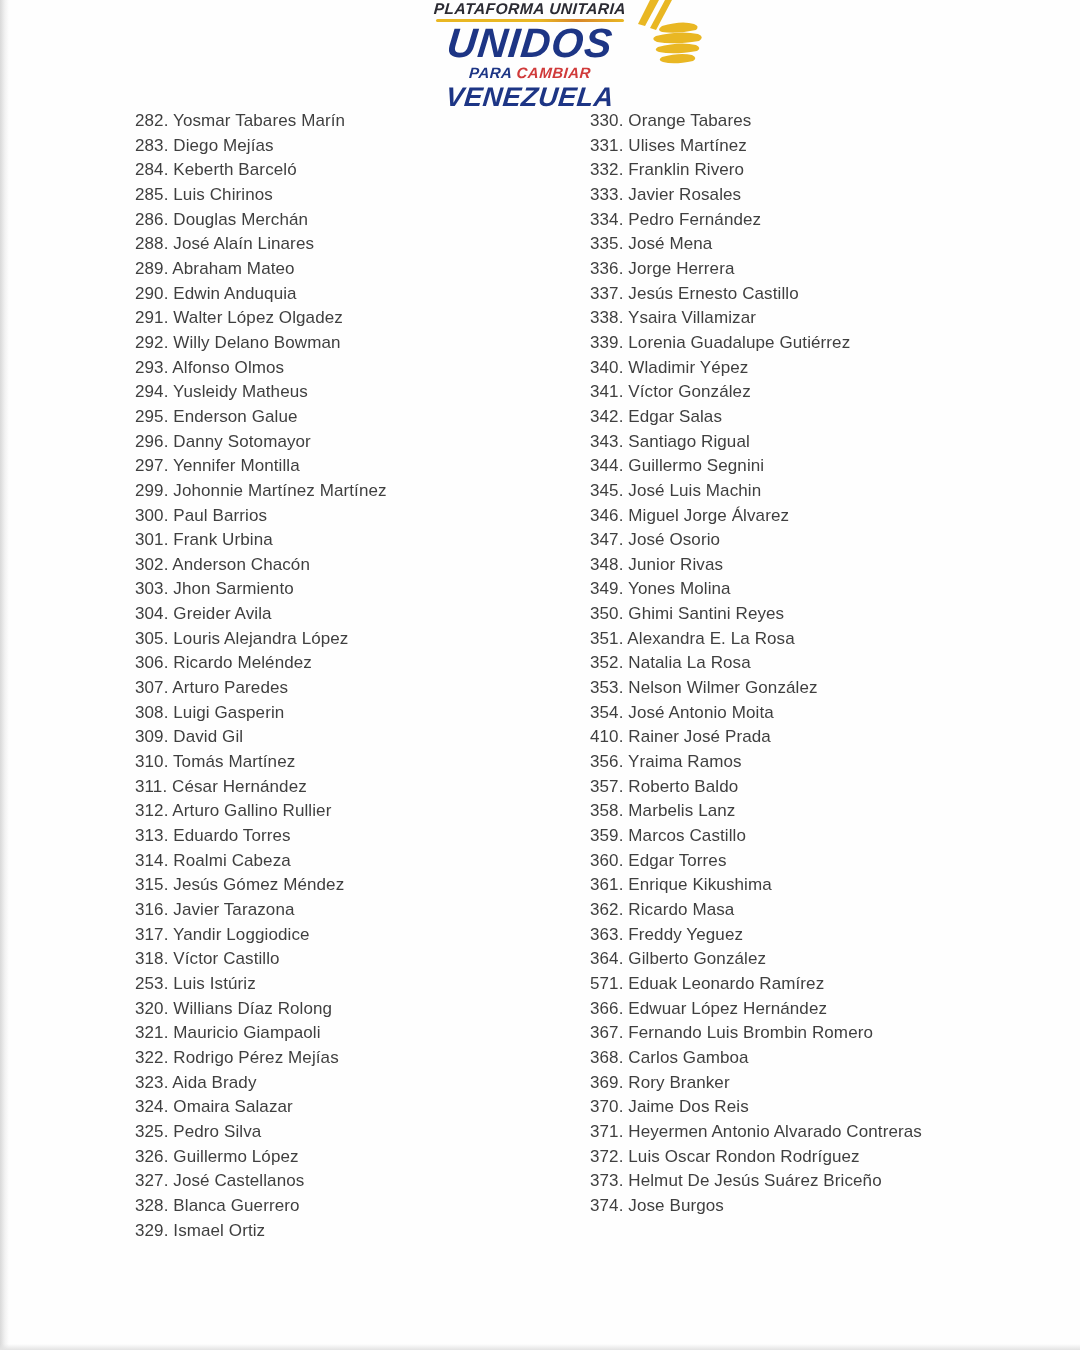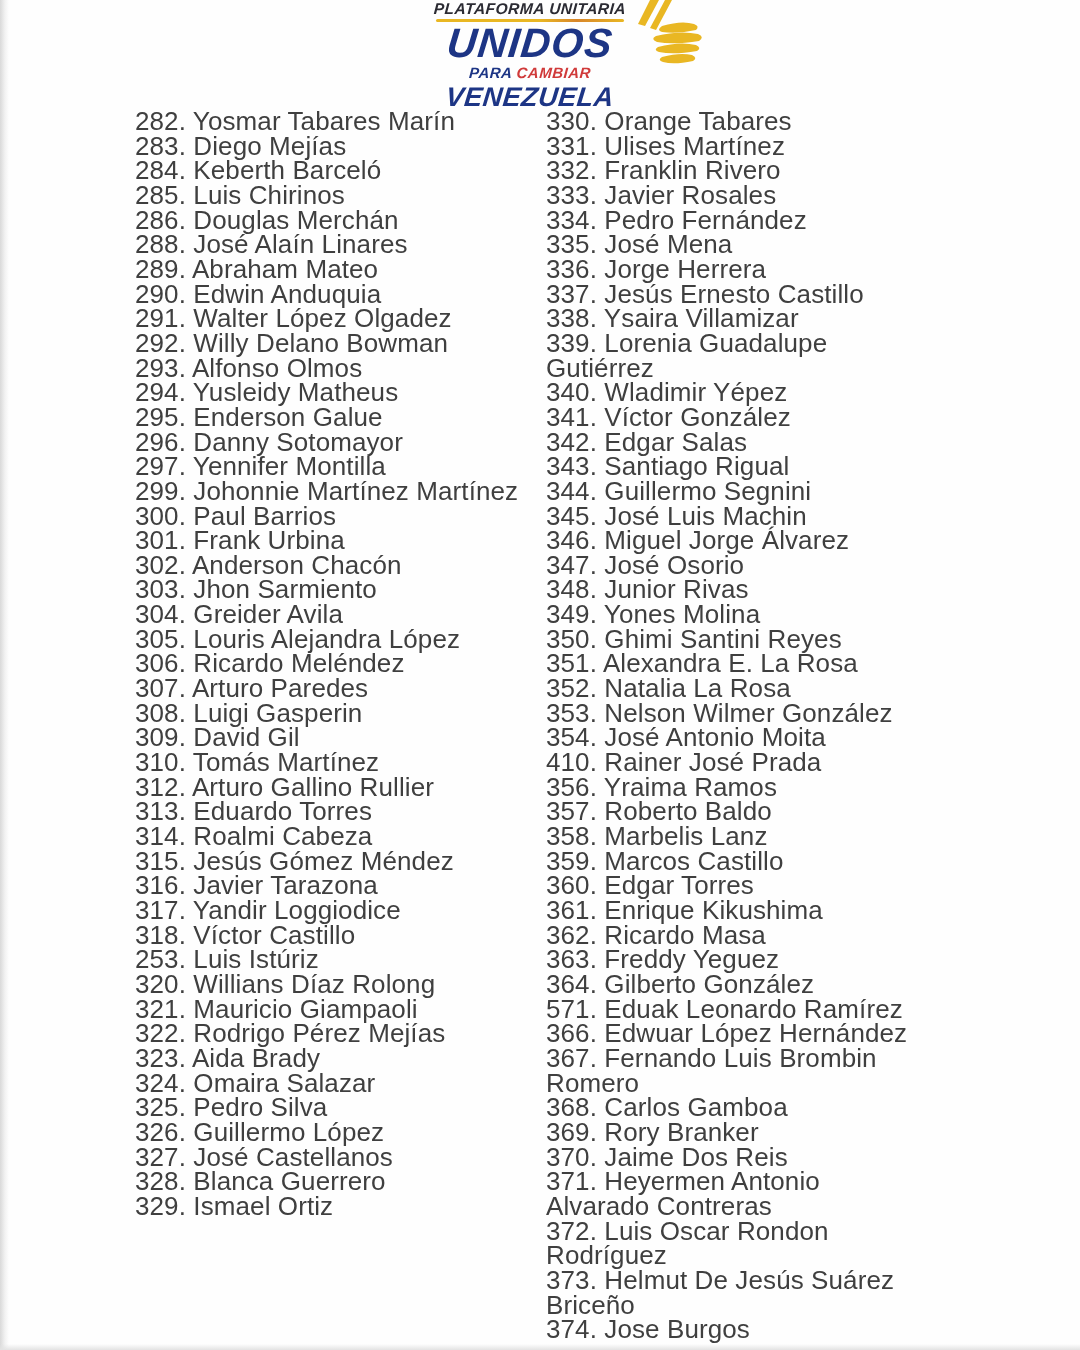--- a/index.html
+++ b/index.html
@@ -97,26 +97,26 @@
     top: 0;
     width: 95px;
     height: 72px;
   }
 
   
   .roster-col {
     position: absolute;
     top: 109px;
     color: #3f3f3f;
-    font-size: 26px;
+    font-size: 17px;
     line-height: 24.65px;
     letter-spacing: 0.1px;
   }
   .roster-col.left  { left: 135px; width: 432px; }
-  .roster-col.right { left: 546px; width: 372px; }
+  .roster-col.right { left: 590px; width: 372px; }
   .entry { white-space: normal; }
 </style>
 </head>
 <body>
 
 <div class="scan-edge-left"></div>
 <div class="scan-edge-bottom"></div>
 
 <header class="logo">
   <div class="logo-inner">
@@ -163,20 +163,21 @@
       <div class="entry">301. Frank Urbina</div>
       <div class="entry">302. Anderson Chacón</div>
       <div class="entry">303. Jhon Sarmiento</div>
       <div class="entry">304. Greider Avila</div>
       <div class="entry">305. Louris Alejandra López</div>
       <div class="entry">306. Ricardo Meléndez</div>
       <div class="entry">307. Arturo Paredes</div>
       <div class="entry">308. Luigi Gasperin</div>
       <div class="entry">309. David Gil</div>
       <div class="entry">310. Tomás Martínez</div>
+      <div class="entry">311. César Hernández</div>
       <div class="entry">312. Arturo Gallino Rullier</div>
       <div class="entry">313. Eduardo Torres</div>
       <div class="entry">314. Roalmi Cabeza</div>
       <div class="entry">315. Jesús Gómez Méndez</div>
       <div class="entry">316. Javier Tarazona</div>
       <div class="entry">317. Yandir Loggiodice</div>
       <div class="entry">318. Víctor Castillo</div>
       <div class="entry">253. Luis Istúriz</div>
       <div class="entry">320. Willians Díaz Rolong</div>
       <div class="entry">321. Mauricio Giampaoli</div>

